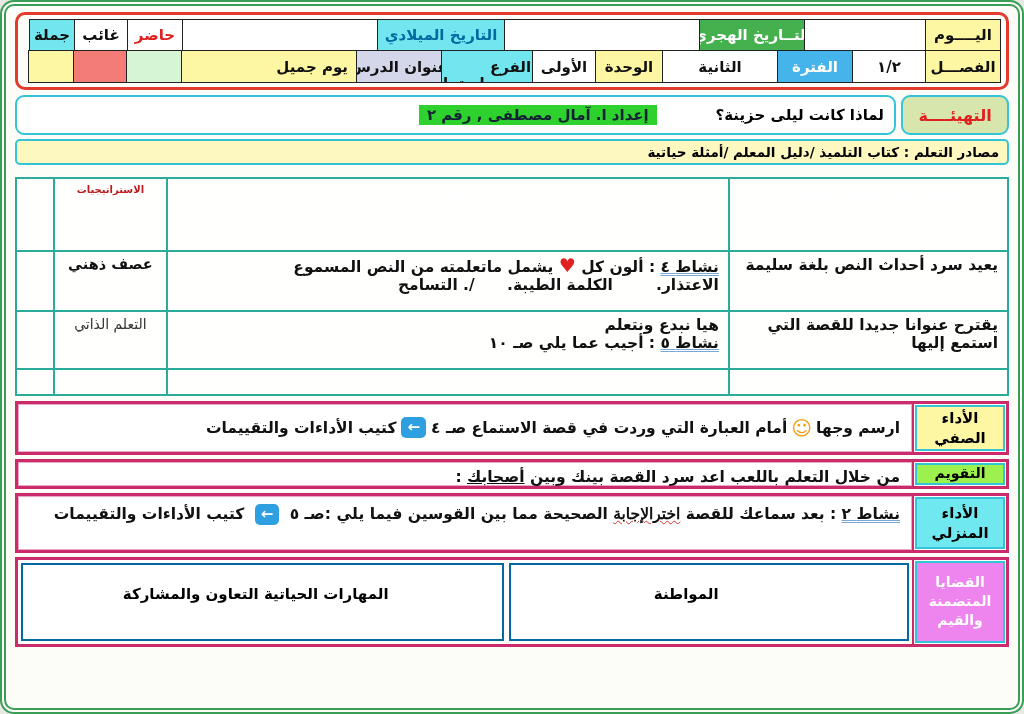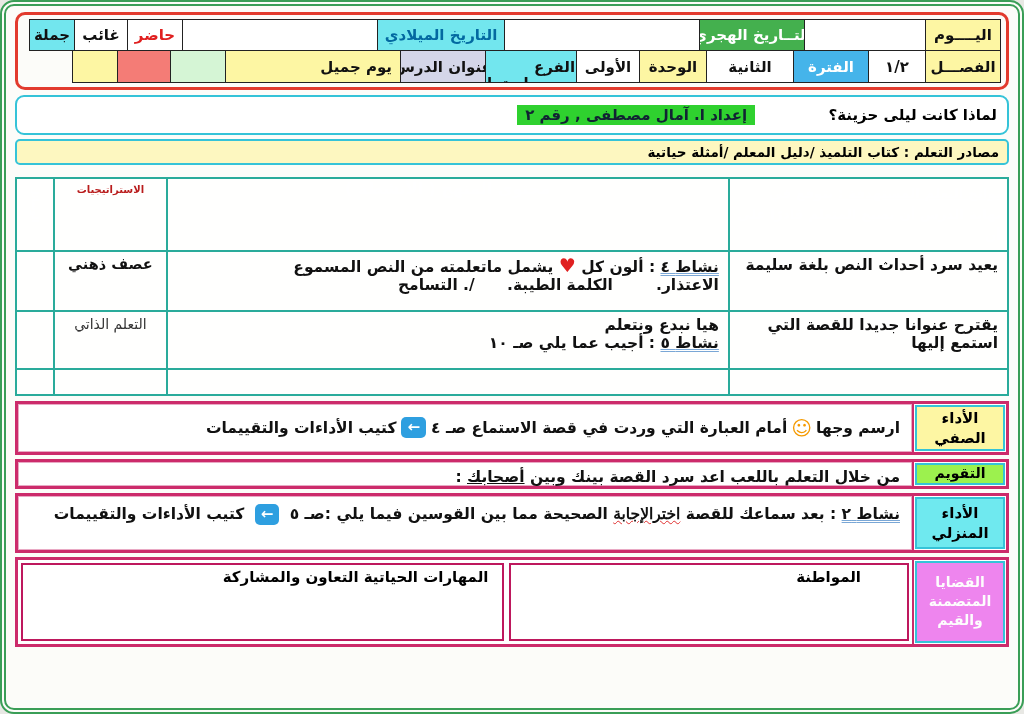--- a/index.html
+++ b/index.html
@@ -118,22 +118,22 @@
   .wavy { text-decoration: underline wavy; text-decoration-color: #e03030; text-decoration-thickness: 1px; margin-top: 32px; }
   .wavy-b { text-decoration: underline wavy; text-decoration-color: #e03030; text-decoration-thickness: 1px; font-family: Liberation Serif, serif; }
   .solid-u { text-decoration: underline; }
   .hw-body { line-height: 1.8; align-content: flex-start; padding-top: 4px; }
   
   .issues-body {
     flex: 1; border-right: 2px solid #cc2b6b;
     display: flex; gap: 5px; padding: 3px; align-items: stretch;
   }
   .issue-cell {
-    border: 2px solid #be185d; background: #fff;
-    font-weight: bold; font-size: 15px; padding: 3px 14px 0 0;
+    border: 2px solid #0369a1; background: #fff;
+    font-weight: bold; font-size: 15px; padding: 20px 14px 0 0; text-align: center;
   }
   .issue-right { flex: 0 0 45%; padding-right: 46px; }
   .issue-left  { flex: 1; }
 </style>
 </head>
 <body>
 
 <div class="page">
 
   <div class="top-table">
@@ -143,37 +143,38 @@
       <div class="tcell bg-green" style="width:106px">التــاريخ الهجري</div>
       <div class="tcell" style="width:196px"></div>
       <div class="tcell bg-cyan-w" style="width:128px">التاريخ الميلادي</div>
       <div class="tcell" style="width:196px"></div>
       <div class="tcell red-text" style="width:56px">حاضر</div>
       <div class="tcell" style="width:54px">غائب</div>
       <div class="tcell bg-cyan" style="width:46px">جملة</div>
     </div>
     <div class="trow">
       <div class="tcell bg-yellow" style="width:76px">الفصـــل</div>
-      <div class="tcell" style="width:58px">١/٢</div>
+      <div class="tcell" style="width:74px">١/٢</div>
       <div class="tcell bg-blue" style="width:76px">الفترة</div>
-      <div class="tcell" style="width:88px">الثانية</div>
+      <div class="tcell" style="width:116px">الثانية</div>
       <div class="tcell bg-yellow" style="width:68px">الوحدة</div>
       <div class="tcell" style="width:64px">الأولى</div>
       <div class="tcell bg-cyan" style="width:92px">
         <span>الفرع</span>&nbsp;<span class="wavy">استما</span>
       </div>
       <div class="tcell bg-lav" style="width:86px">عنوان الدرس</div>
       <div class="tcell bg-yellow val-right" style="width:176px">يوم جميل</div>
       <div class="tcell bg-att-g" style="width:56px"></div>
       <div class="tcell bg-att-r" style="width:54px"></div>
       <div class="tcell bg-yellow" style="width:46px"></div>
     </div>
   </div>
 
   <div class="warmup">
+    <div class="warmup-label">التهيئــــة</div>
     <div class="warmup-body">
       <span>لماذا كانت ليلى حزينة؟</span>
       <span class="gap-s"></span>
       <span class="prep">إعداد ا. آمال مصطفى , رقم ٢</span>
       <span class="gap-l"></span>
     </div>
   </div>
 
   <div class="resources">مصادر التعلم : كتاب التلميذ /دليل المعلم /أمثلة حياتية</div>
 

